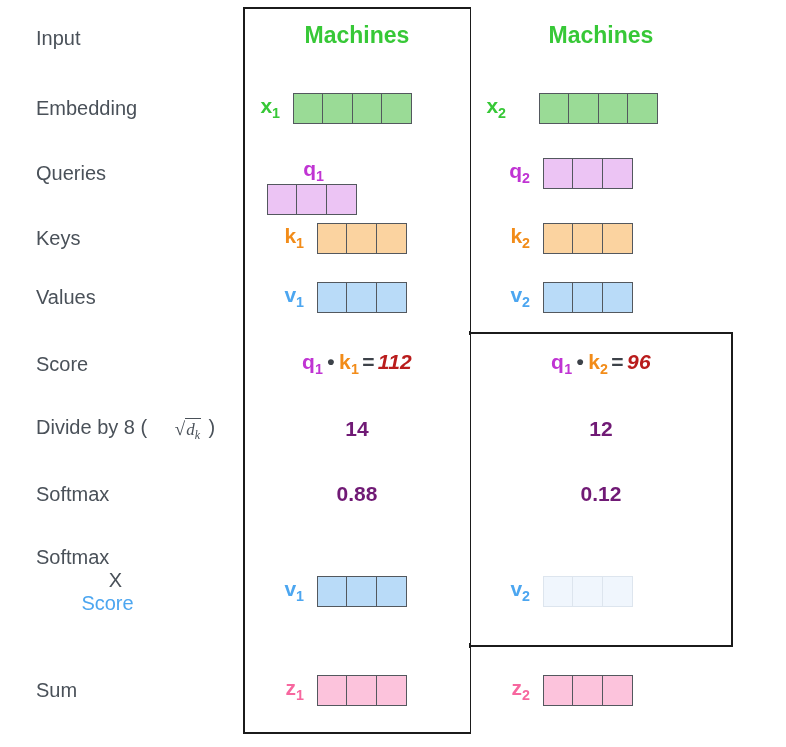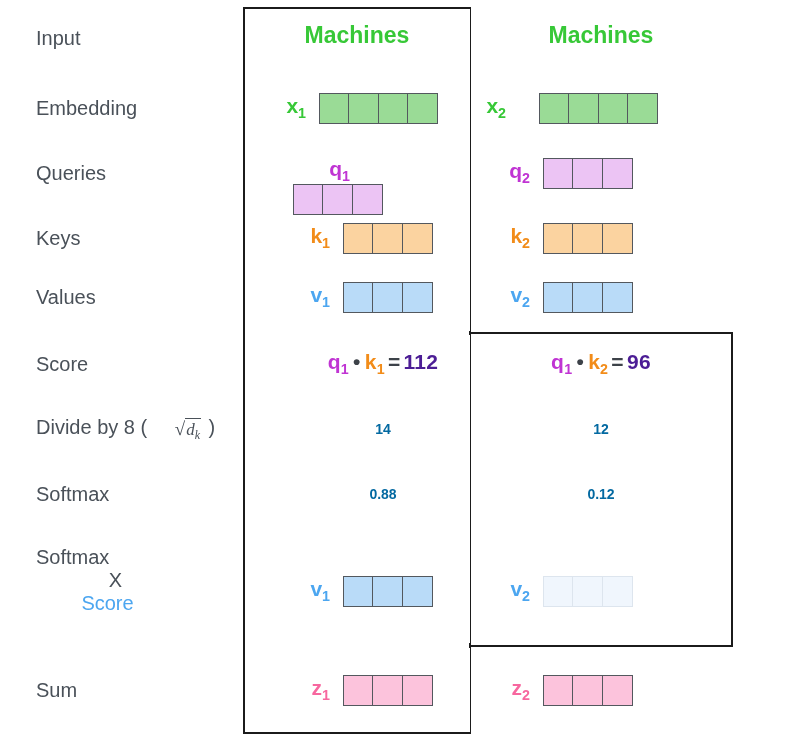--- a/index.html
+++ b/index.html
@@ -60,21 +60,21 @@
     font-size: 20px;
     line-height: 1.25;
     white-space: nowrap;
   }
 
   .col {
     position: absolute;
     display: flex;
     align-items: center;
   }
-  .col-1 { left: 243px; margin-left: 26px; }
+  .col-1 { left: 243px; }
   .col-2 { left: 469px; }
 
   
   .sym {
     font-size: 21px;
     font-weight: bold;
     width: 50px;
     text-align: right;
     padding-right: 13px;
     box-sizing: border-box;
@@ -97,21 +97,21 @@
   .c-orange { background: #fbd3a0; }
   .c-blue   { background: #b9dbf8; }
   .c-pink   { background: #fcc3dc; }
   .c-faded  { background: #f0f6fd; border-color: #dde5ee; }
 
   .t-green  { color: #37c837; }
   .t-purple { color: #c034d3; }
   .t-orange { color: #f28c19; }
   .t-blue   { color: #4ca6f0; }
   .t-pink   { color: #f7679f; }
-  .t-yellow { color: #4c1d95; }
+  .t-yellow { color: #b91c1c; font-style: italic; }
 
   
   .word {
     position: absolute;
     font-size: 23px;
     font-weight: bold;
     color: #37c837;
     text-align: center;
     white-space: nowrap;
   }
@@ -120,23 +120,23 @@
   .expr {
     font-size: 21px;
     font-weight: bold;
     white-space: nowrap;
     letter-spacing: 0.3px;
   }
   .expr sub { font-size: 0.68em; }
   .expr .dot { color: #3d4249; padding: 0 4px; }
   .expr .eq  { color: #3d4249; padding: 0 3px; }
   .numval {
-    font-size: 14px;
+    font-size: 21px;
     font-weight: bold;
-    color: #0369a1;
+    color: #701a75;
     white-space: nowrap;
   }
 
   
   .sqrt-wrap {
     display: inline-block;
     font-family: "Liberation Serif", serif;
     font-style: italic;
     font-size: 17px;
     position: relative;

